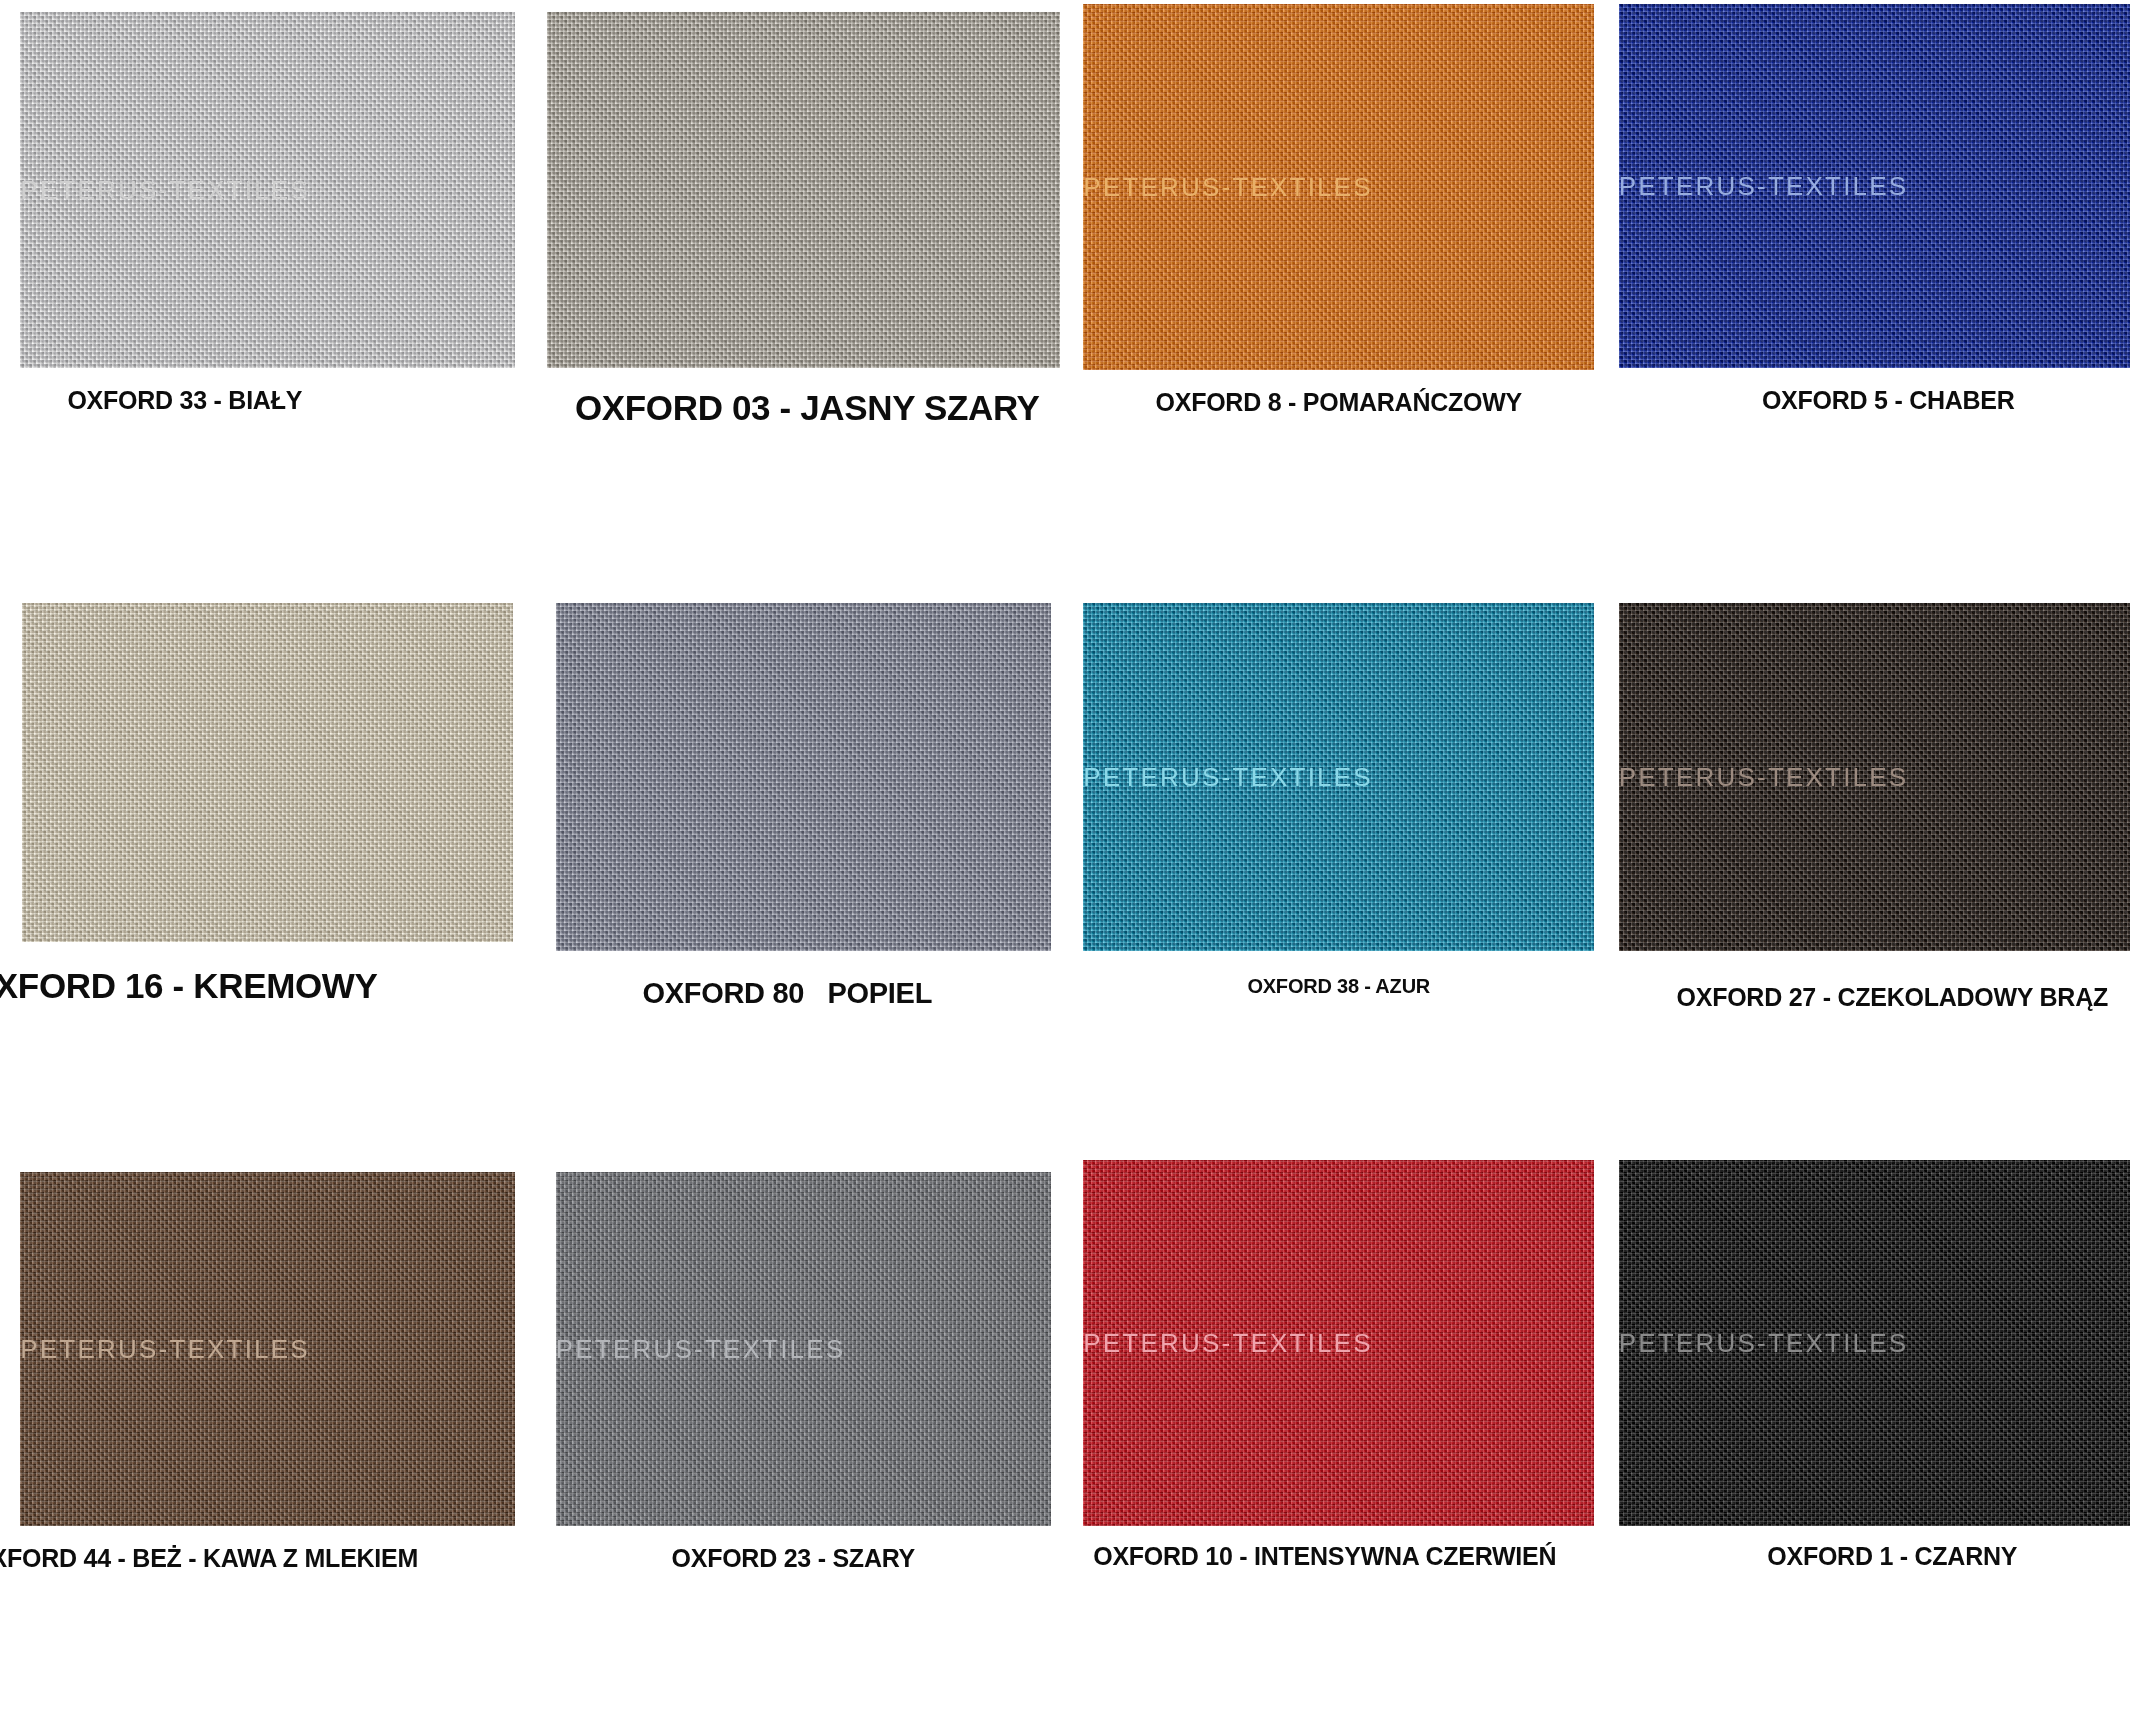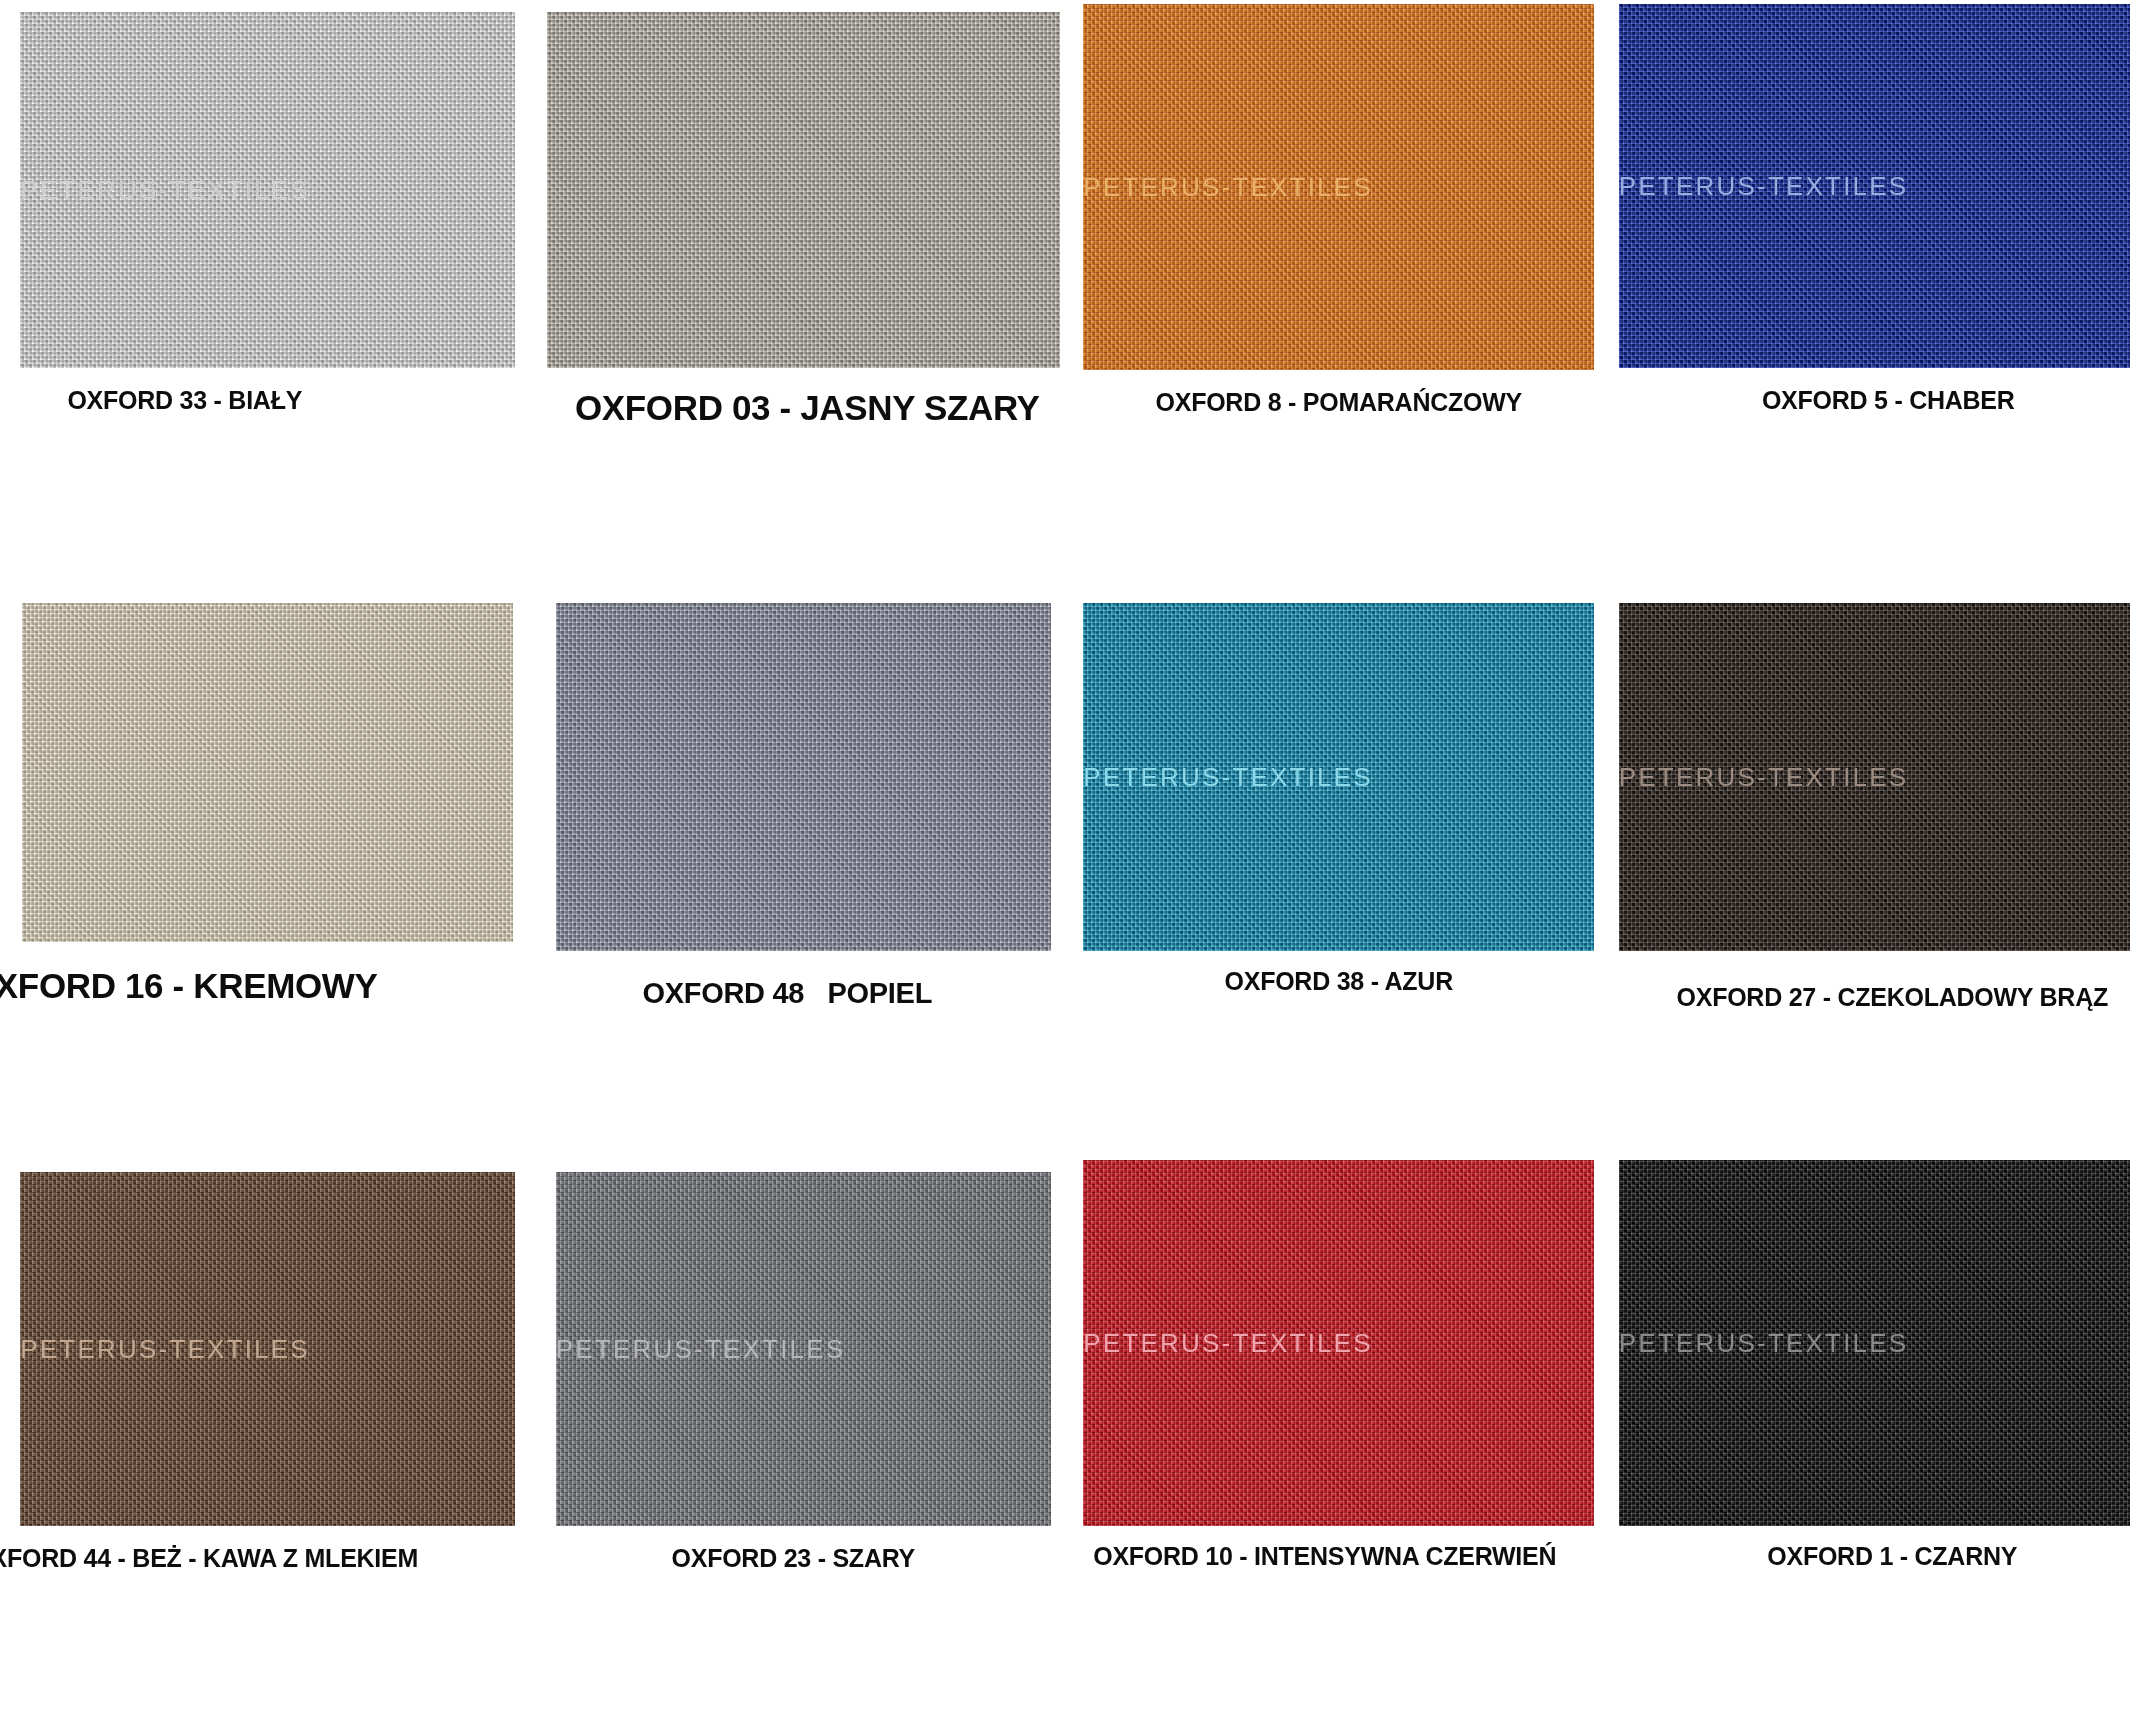--- a/index.html
+++ b/index.html
@@ -130,21 +130,21 @@
   .c2 .caption { font-size: 25px; margin-top: 18px; }
   .c3 .fabric { width: 511px; height: 364px; margin-top: 4px; }
   .c3 .caption { font-size: 25px; margin-top: 18px; }
 
   
   .c4 .fabric { width: 491px; height: 339px; margin-top: 24px; }
   .c4 .caption { font-size: 35px; margin-top: 24px; }
   .c5 .fabric { width: 495px; height: 348px; margin-top: 24px; }
   .c5 .caption { font-size: 29px; margin-top: 26px; }
   .c6 .fabric { width: 511px; height: 348px; margin-top: 24px; }
-  .c6 .caption { font-size: 25px; margin-top: 16px; }
+  .c6 .caption { font-size: 20px; margin-top: 24px; }
   .c7 .fabric { width: 511px; height: 348px; margin-top: 24px; }
   .c7 .caption { font-size: 25px; margin-top: 32px; }
 
   
   .c8 .fabric  { width: 495px; height: 354px; margin-top: 14px; }
   .c8 .caption { font-size: 25px; margin-top: 18px; }
   .c9 .fabric  { width: 495px; height: 354px; margin-top: 14px; }
   .c9 .caption { font-size: 25px; margin-top: 18px; }
   .c10 .fabric { width: 511px; height: 366px; margin-top: 2px; }
   .c10 .caption { font-size: 25px; margin-top: 16px; }
@@ -218,21 +218,21 @@
         </div>
         <div class="caption">OXFORD 16 - KREMOWY</div>
       </div>
       <div class="swatch-cell c5">
         <div class="fabric" style="background-color: rgb(181, 183, 196);">
           <div class="weave" style="background-image: repeating-linear-gradient(90deg, rgb(205, 207, 217) 0px, rgb(205, 207, 217) 2px, rgb(156, 159, 174) 2px, rgb(156, 159, 174) 4px), repeating-linear-gradient(0deg, rgb(205, 207, 217) 0px, rgb(205, 207, 217) 2px, rgb(156, 159, 174) 2px, rgb(156, 159, 174) 4px); background-size: 4px 4px, 4px 4px; background-blend-mode: multiply; opacity: 0.85;"></div>
           <div class="weave-basket"></div>
           <div class="weave-fine"></div>
           <div class="weave-sheen"></div>
         </div>
-        <div class="caption">OXFORD 48   POPIEL</div>
+        <div class="caption">OXFORD 80   POPIEL</div>
       </div>
       <div class="swatch-cell c6">
         <div class="fabric" style="background-color: rgb(37, 185, 214);">
           <div class="weave" style="background-image: repeating-linear-gradient(90deg, rgb(82, 210, 232) 0px, rgb(82, 210, 232) 2px, rgb(17, 153, 182) 2px, rgb(17, 153, 182) 4px), repeating-linear-gradient(0deg, rgb(82, 210, 232) 0px, rgb(82, 210, 232) 2px, rgb(17, 153, 182) 2px, rgb(17, 153, 182) 4px); background-size: 4px 4px, 4px 4px; background-blend-mode: multiply; opacity: 0.85;"></div>
           <div class="weave-basket"></div>
           <div class="weave-fine"></div>
           <div class="weave-sheen"></div>
           <div class="watermark" style="font-size: 26px; color: rgb(139, 216, 232);">PETERUS-TEXTILES</div>
         </div>
         <div class="caption">OXFORD 38 - AZUR</div>

